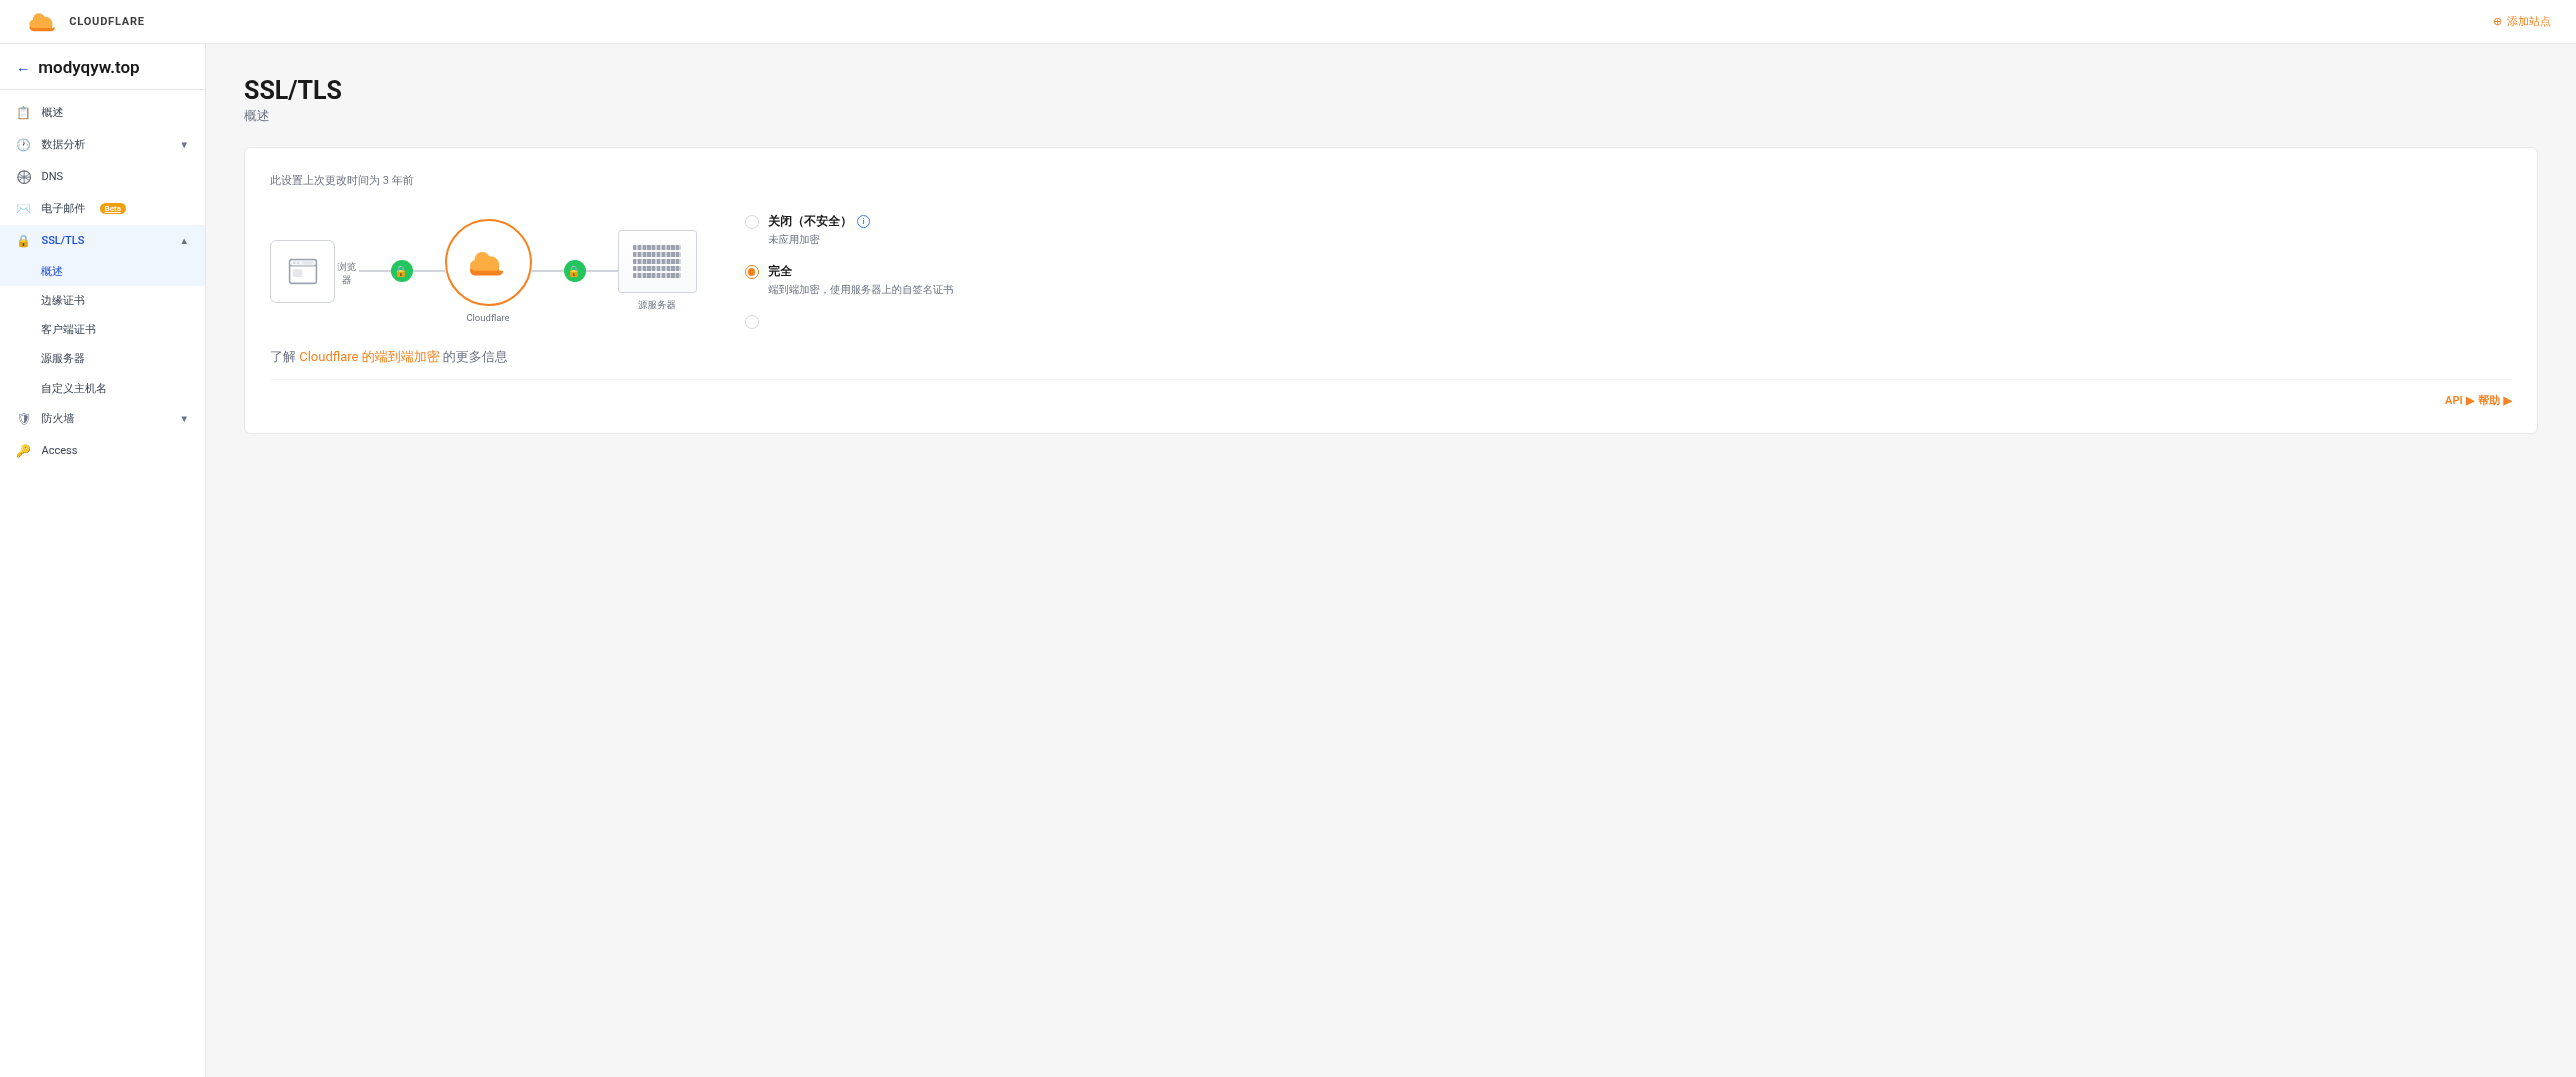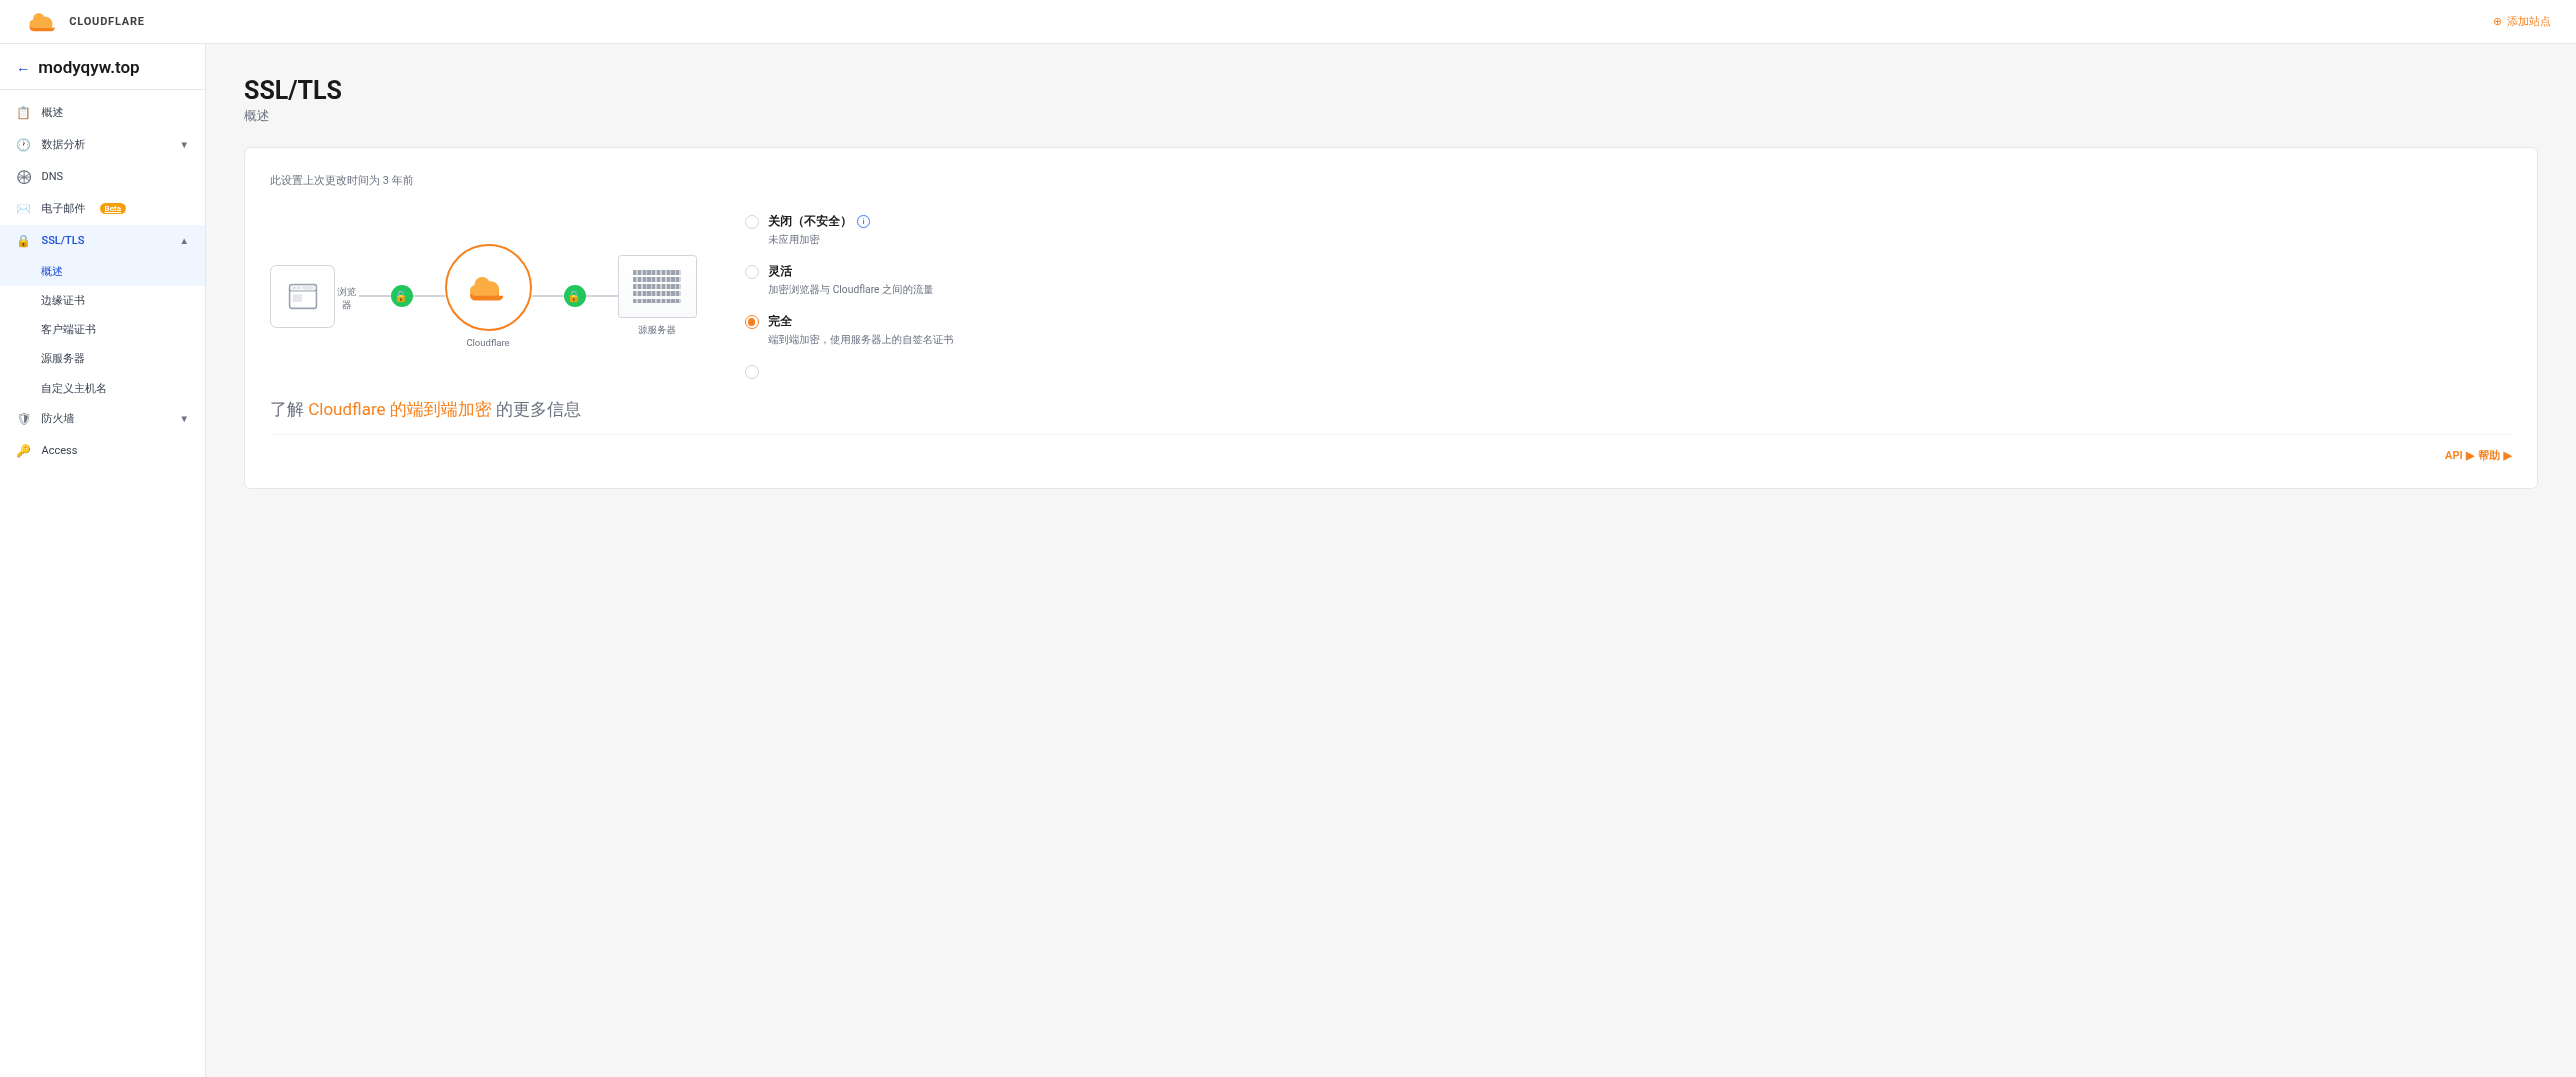--- a/index.html
+++ b/index.html
@@ -358,21 +358,21 @@
       font-size: 8px;
       display: inline-flex;
       align-items: center;
       justify-content: center;
       cursor: pointer;
     }
 
     
     .learn-more {
       margin-top: 19px;
-      font-size: 17px;
+      font-size: 13px;
       color: #6b7280;
     }
     .learn-more a {
       color: #f6821f;
       text-decoration: none;
     }
 
     
     .card-footer {
       display: flex;
@@ -553,27 +553,20 @@
             <div class="radio-btn"></div>
             <div class="option-text">
               <div class="option-title">
                 <span>关闭（不安全）</span>
                 <span class="info-icon">i</span>
               </div>
               <div class="option-desc">未应用加密</div>
             </div>
           </div>
 
-          <div class="ssl-option">
-            <div class="radio-btn"></div>
-            <div class="option-text">
-              <div class="option-title">灵活</div>
-              <div class="option-desc">加密浏览器与 Cloudflare 之间的流量</div>
-            </div>
-          </div>
 
           <div class="ssl-option">
             <div class="radio-btn selected"></div>
             <div class="option-text">
               <div class="option-title">完全</div>
               <div class="option-desc">端到端加密，使用服务器上的自签名证书</div>
             </div>
           </div>
 
           <div class="ssl-option">

